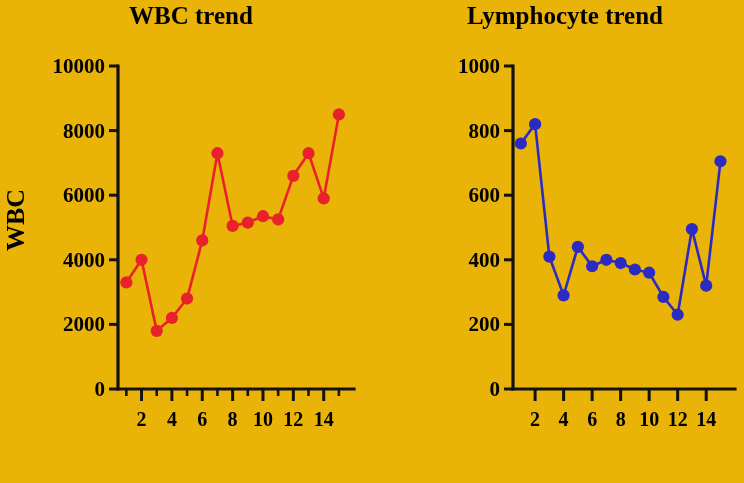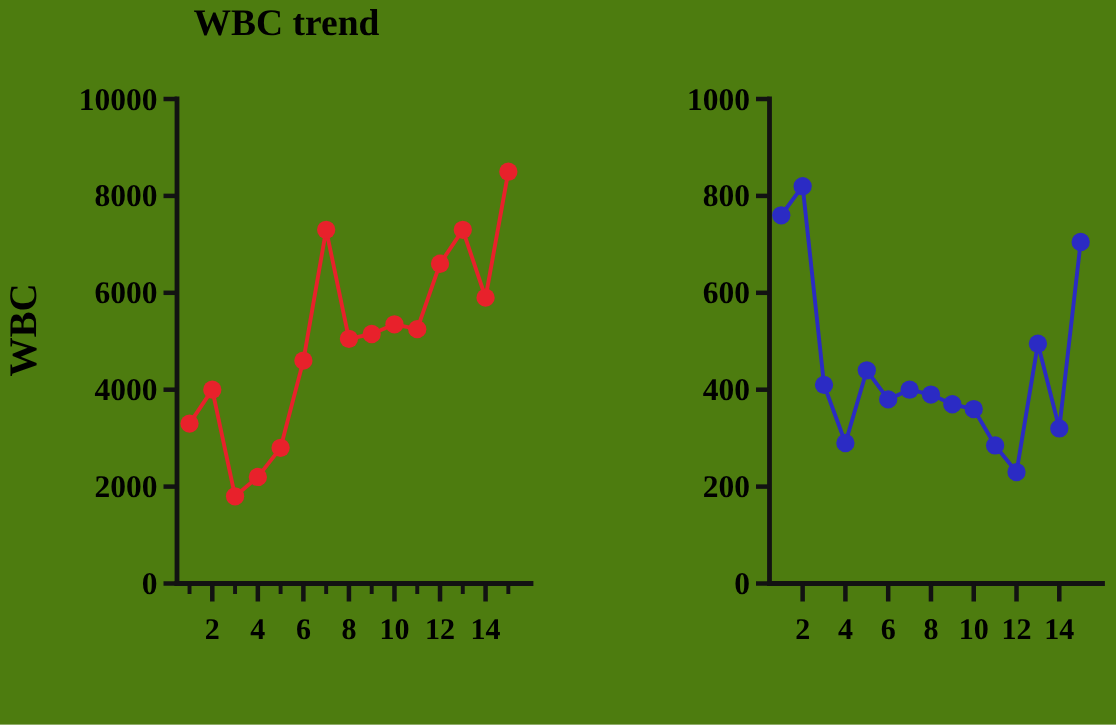--- a/index.html
+++ b/index.html
@@ -11,21 +11,21 @@
     width: 744px;
     height: 483px;
     overflow: hidden;
     font-family: "Liberation Serif", "DejaVu Serif", serif;
     color: #000000;
   }
   #figure {
     position: relative;
     width: 744px;
     height: 483px;
-    background: #4d7c0f;
+    background: #eab308;
   }
   .panel {
     position: absolute;
     top: 0;
     width: 372px;
     height: 483px;
   }
   #panel-wbc  { left: 0px; }
   #panel-lymph{ left: 372px; }
 
@@ -149,20 +149,21 @@
         <circle cx="262.98" cy="216.19" r="6.1" fill="#E8212B"></circle>
         <circle cx="278.17" cy="219.42" r="6.1" fill="#E8212B"></circle>
         <circle cx="293.35" cy="175.82" r="6.1" fill="#E8212B"></circle>
         <circle cx="308.53" cy="153.21" r="6.1" fill="#E8212B"></circle>
         <circle cx="323.71" cy="198.43" r="6.1" fill="#E8212B"></circle>
         <circle cx="338.89" cy="114.45" r="6.1" fill="#E8212B"></circle>
       </svg>
   </div>
 
   <div class="panel" id="panel-lymph">
+    <div class="panel-title">Lymphocyte trend</div>
 
     <svg class="plot-svg" id="svg-lymph" width="372" height="483">
         <line x1="141" y1="389" x2="141" y2="66" class="axis-line"></line>
         <line x1="141" y1="389" x2="363" y2="389" class="axis-line"></line>
         <line x1="141" y1="389" x2="132" y2="389" class="tick-major"></line>
         <text x="128" y="396" text-anchor="end" class="tick-text">0</text>
         <line x1="141" y1="324.4" x2="132" y2="324.4" class="tick-major"></line>
         <text x="128" y="331.4" text-anchor="end" class="tick-text">200</text>
         <line x1="141" y1="259.79999999999995" x2="132" y2="259.79999999999995" class="tick-major"></line>
         <text x="128" y="266.79999999999995" text-anchor="end" class="tick-text">400</text>

